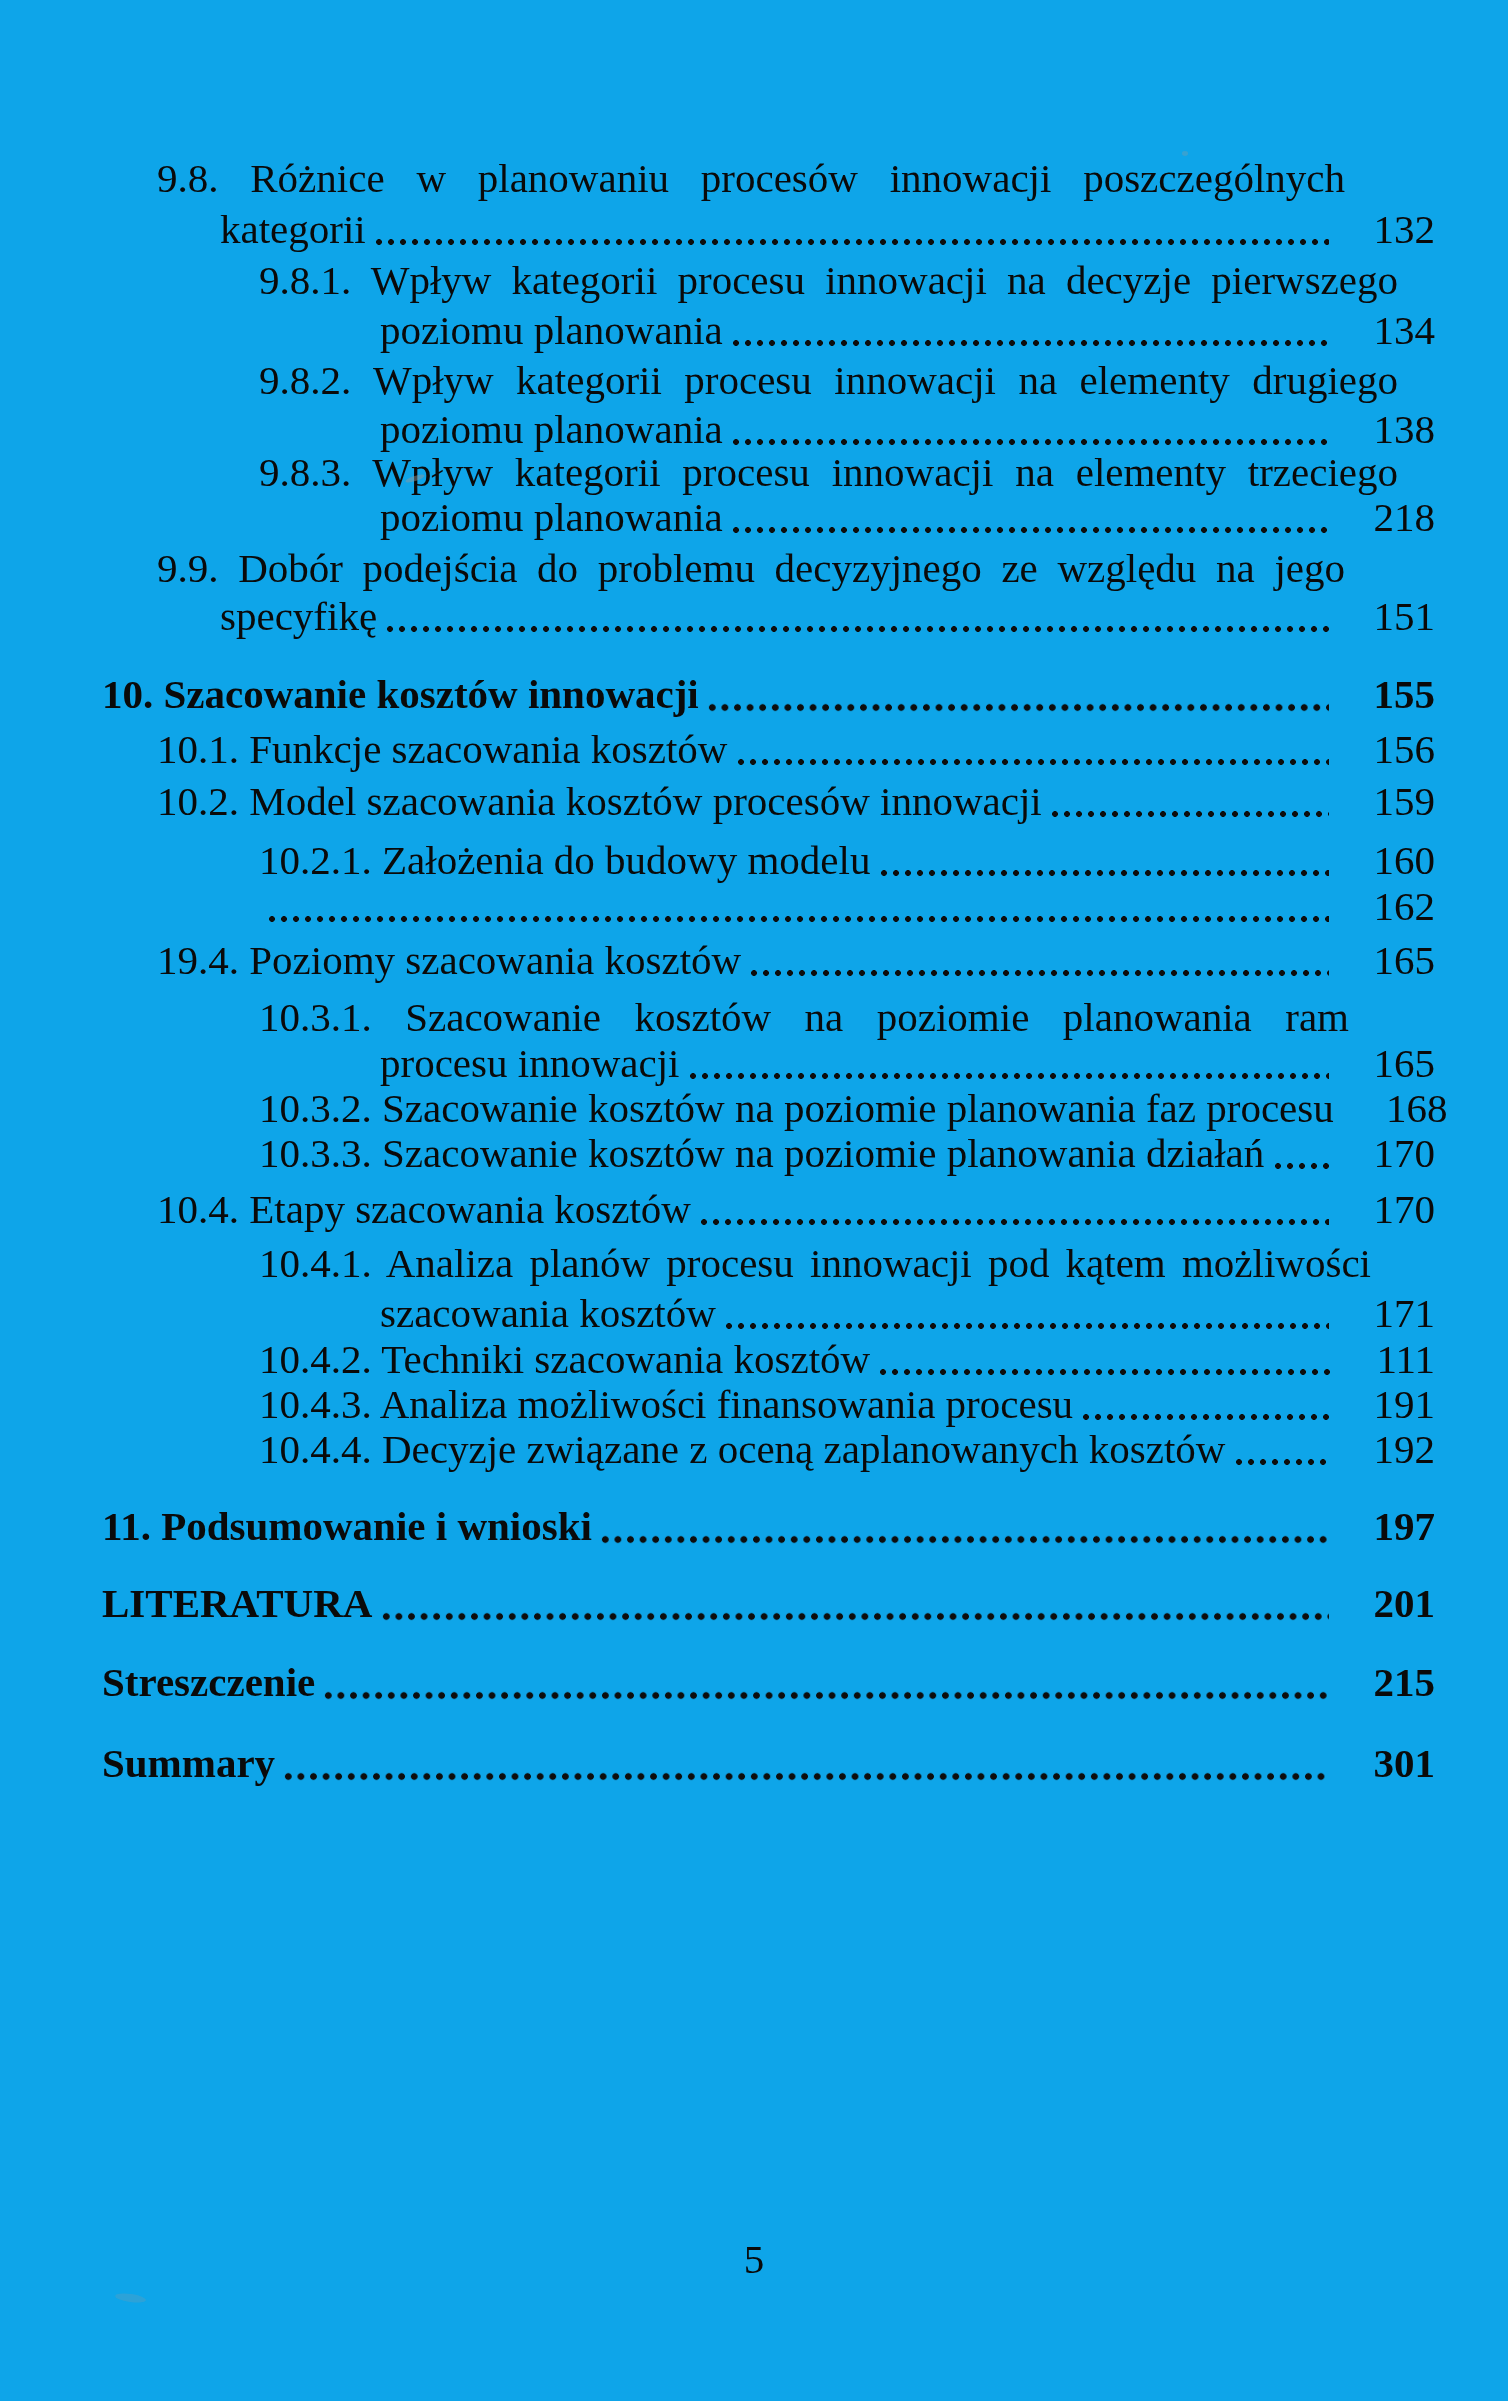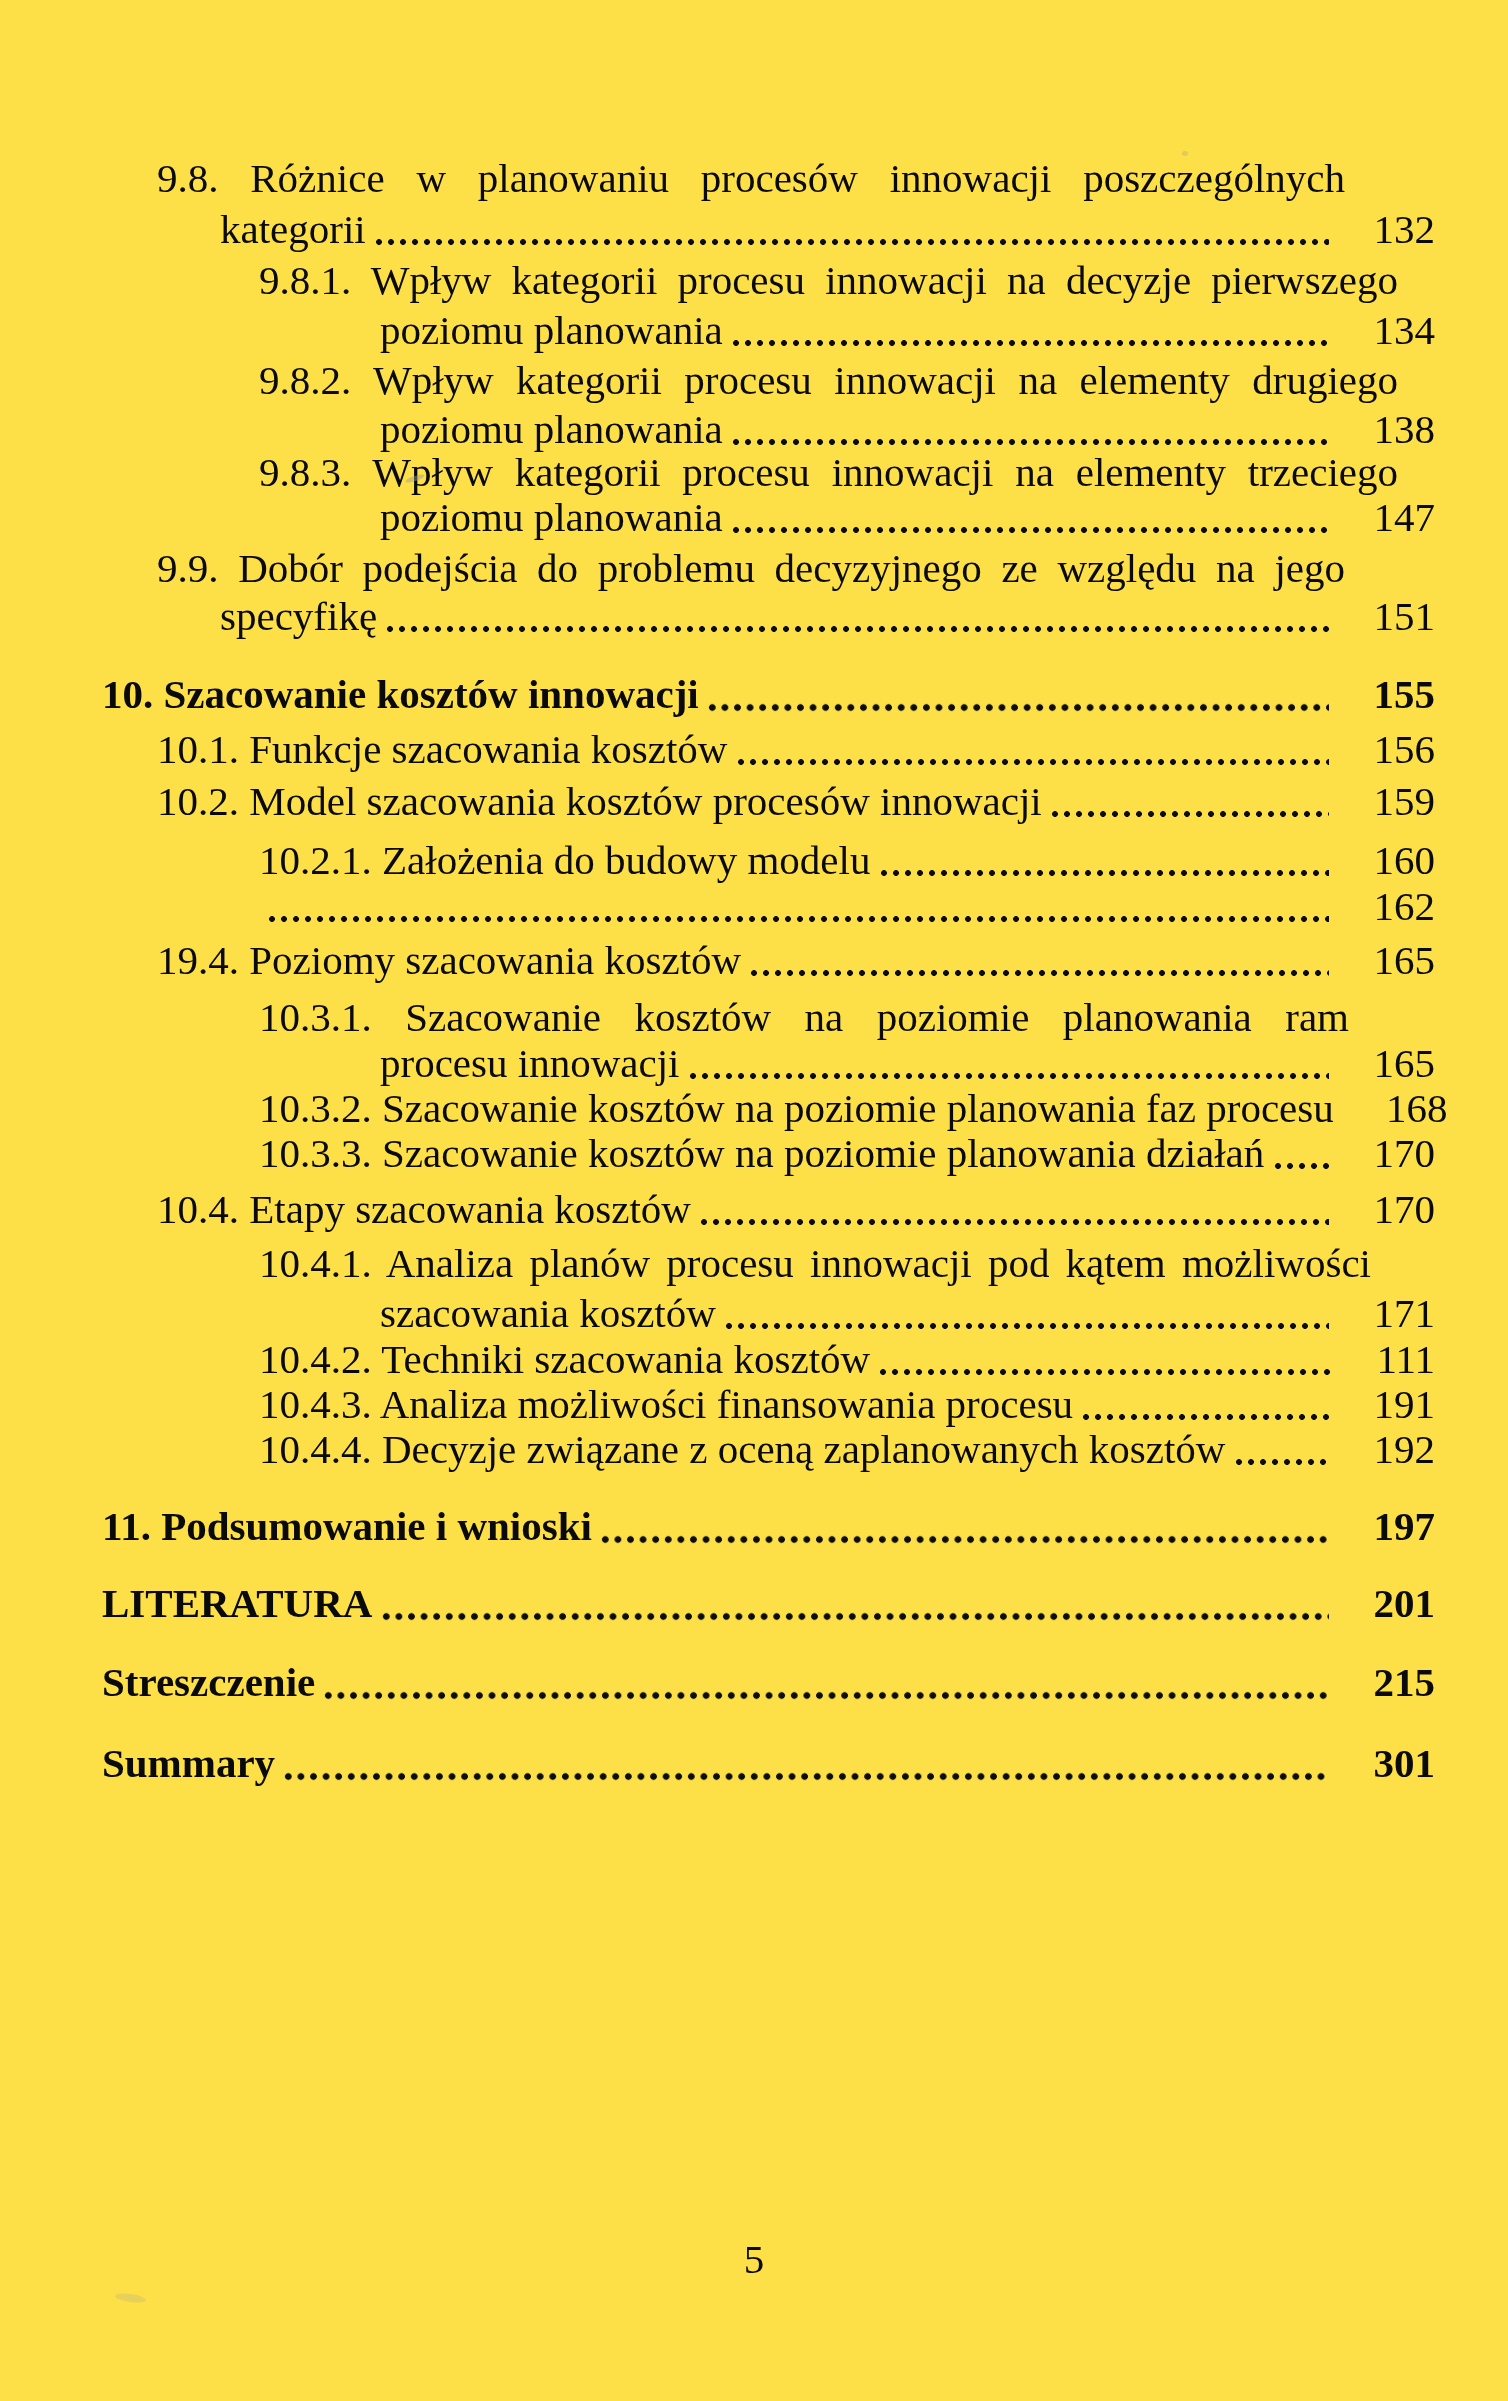--- a/index.html
+++ b/index.html
@@ -4,21 +4,21 @@
 <style>
   html, body {
     margin: 0;
     padding: 0;
     background: #ffffff;
   }
   #page {
     position: relative;
     width: 1508px;
     height: 2401px;
-    background: #fde047;
+    background: #0ea5e9;
     overflow: hidden;
     font-family: "Liberation Serif", "DejaVu Serif", serif;
     color: #0a0a0a;
   }
   .row {
     position: absolute;
     height: 48px;
     line-height: 48px;
     font-size: 41px;
     display: flex;
@@ -108,21 +108,21 @@
     <span class="lbl">poziomu planowania</span>
     <span class="dots"></span>
     <span class="pg">138</span>
   </div>
 
   <div class="wrap" style="top:448px; left:259px; width:1139px">9.8.3. Wpływ kategorii procesu innowacji na elementy trzeciego</div>
 
   <div class="row" style="top:493px; left:380px; width:1055px">
     <span class="lbl">poziomu planowania</span>
     <span class="dots"></span>
-    <span class="pg">147</span>
+    <span class="pg">218</span>
   </div>
 
   <div class="wrap" style="top:544px; left:157px; width:1188px">9.9. Dobór podejścia do problemu decyzyjnego ze względu na jego</div>
 
   <div class="row" style="top:592px; left:220px; width:1215px">
     <span class="lbl">specyfikę</span>
     <span class="dots"></span>
     <span class="pg">151</span>
   </div>
 

